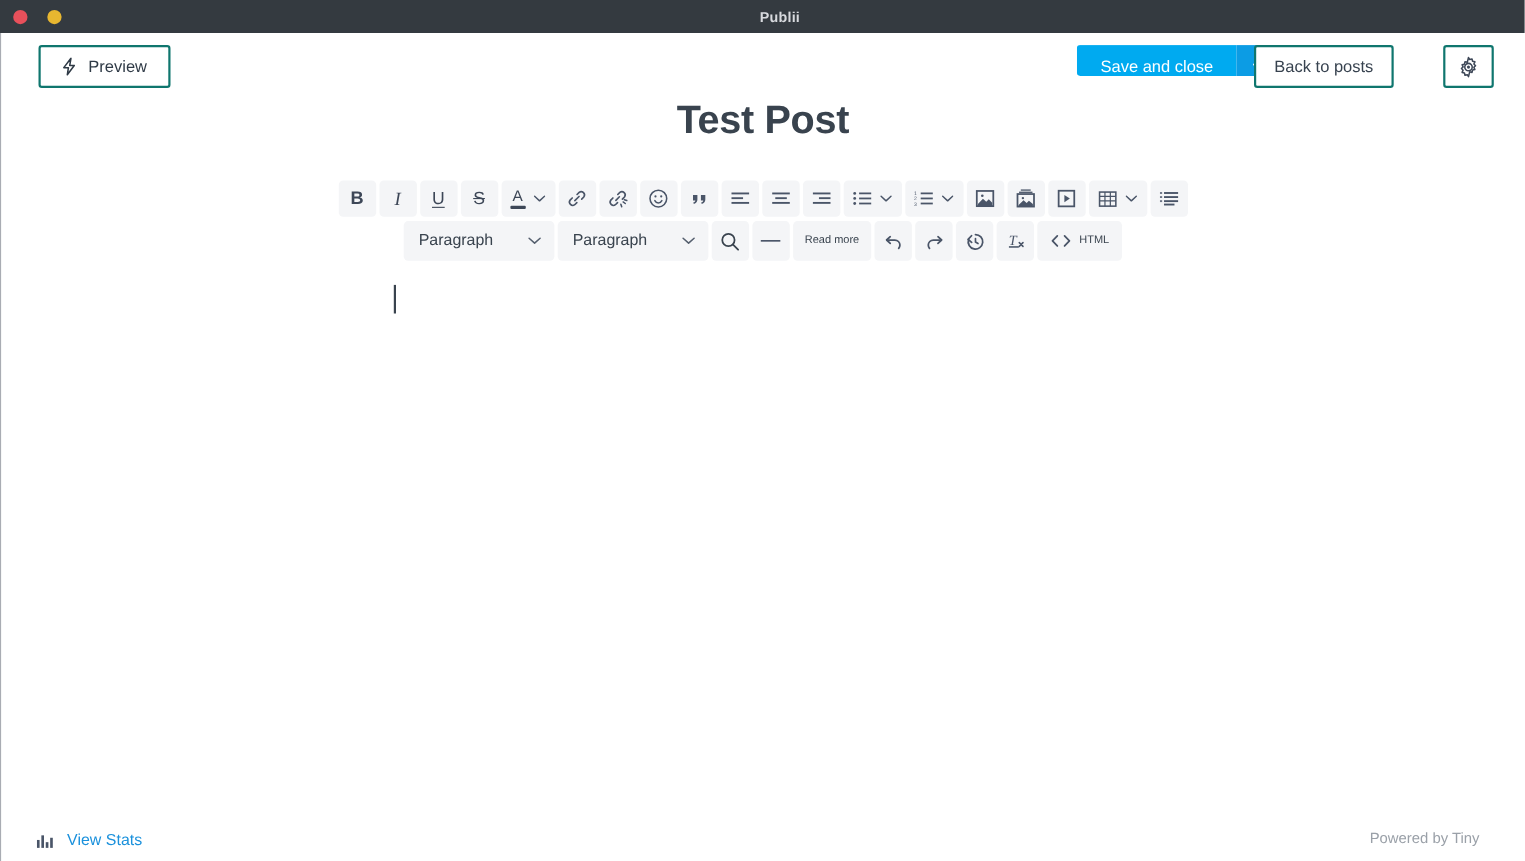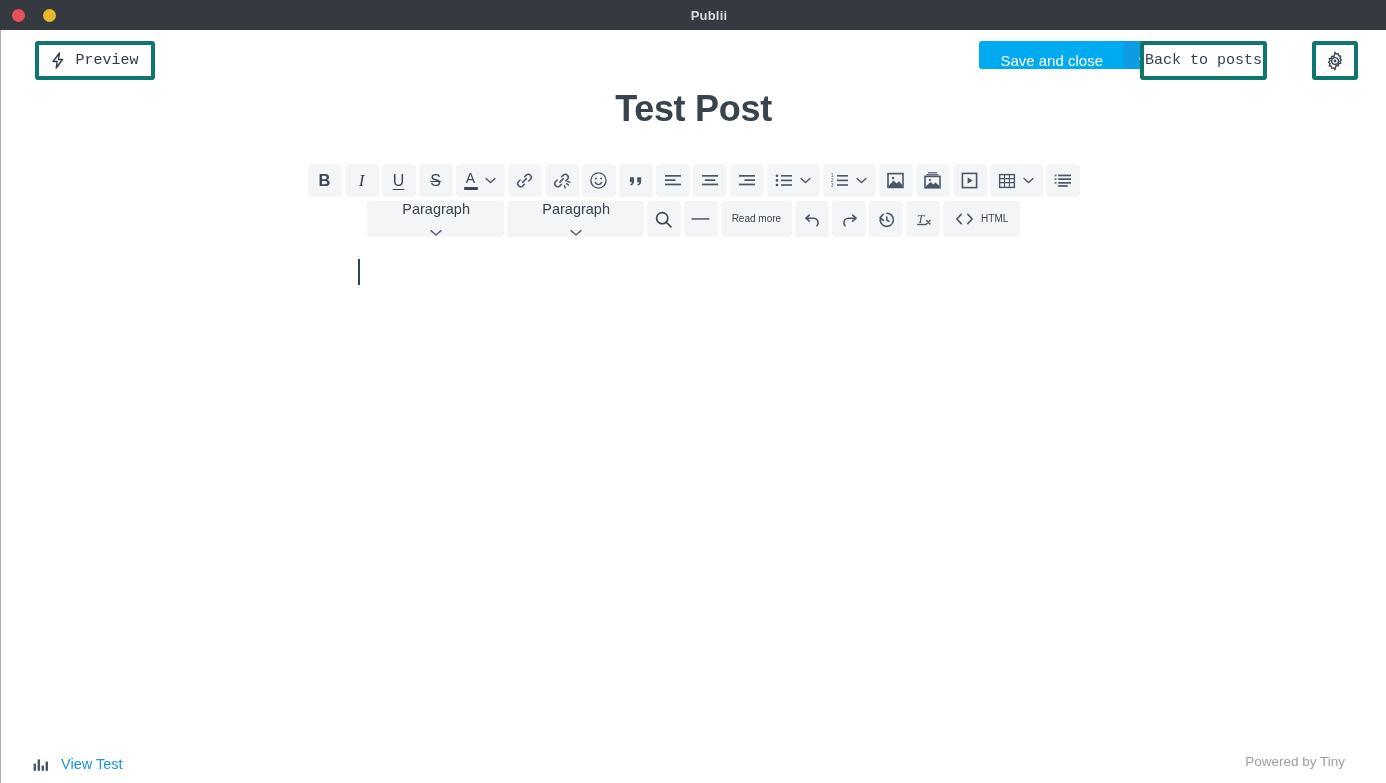--- a/index.html
+++ b/index.html
@@ -55,23 +55,23 @@
   }
 
   
   .topbar {
     position: relative;
     height: 58px;
     width: 100%;
   }
 
   .btn {
-    font-family: Liberation Mono, monospace;
+    font-family: Liberation Sans, sans-serif;
     font-size: 14.5px;
-    border: 4px solid #0f766e;
+    border: 2px solid #0f766e;
     background: #ffffff;
     color: #37424f;
     border-radius: 3px;
     cursor: pointer;
     display: inline-flex;
     align-items: center;
     justify-content: center;
     white-space: nowrap;
   }
 
@@ -205,21 +205,20 @@
     height: 36px;
     width: 137px;
     display: inline-flex;
     align-items: center;
     justify-content: space-between;
     padding: 0 12px 0 14px;
     cursor: pointer;
     font-size: 14.5px;
     color: #39434e;
     font-family: "Liberation Sans", sans-serif;
-    flex-direction: column;
   }
 
   svg { display: block; }
 
   
   .editor-area {
     position: relative;
     height: 420px;
   }
   .caret {
@@ -612,18 +611,18 @@
   <div class="footer">
     <div class="view-stats">
       <span>
         <svg width="16" height="15" viewBox="0 0 16 15">
           <rect x="0.6" y="6.6" width="2.4" height="7.2" fill="#4a5568"></rect>
           <rect x="4.6" y="2.4" width="2.4" height="11.4" fill="#4a5568"></rect>
           <rect x="8.6" y="8.6" width="2.4" height="5.2" fill="#4a5568"></rect>
           <rect x="12.6" y="4.6" width="2.4" height="9.2" fill="#4a5568"></rect>
         </svg>
       </span>
-      <span class="view-stats-label">View Test</span>
+      <span class="view-stats-label">View Stats</span>
     </div>
     <div class="powered">Powered by Tiny</div>
   </div>
 
 </div>
 
 </body></html>

